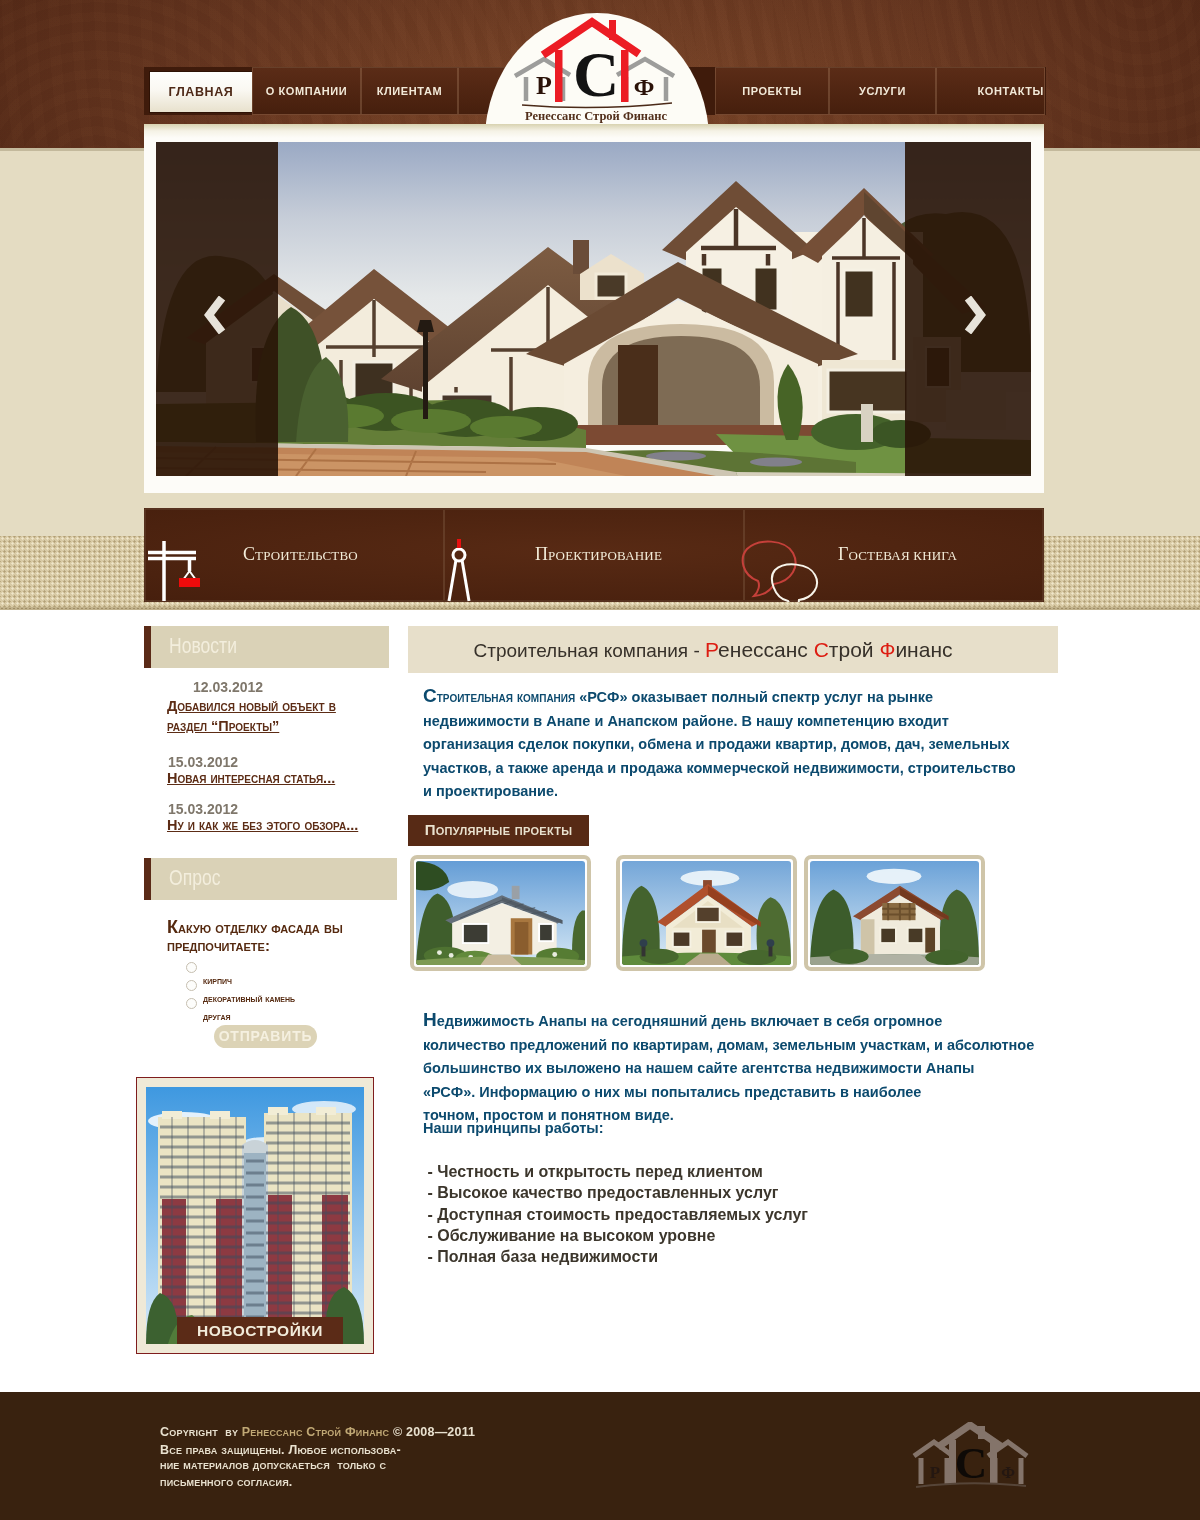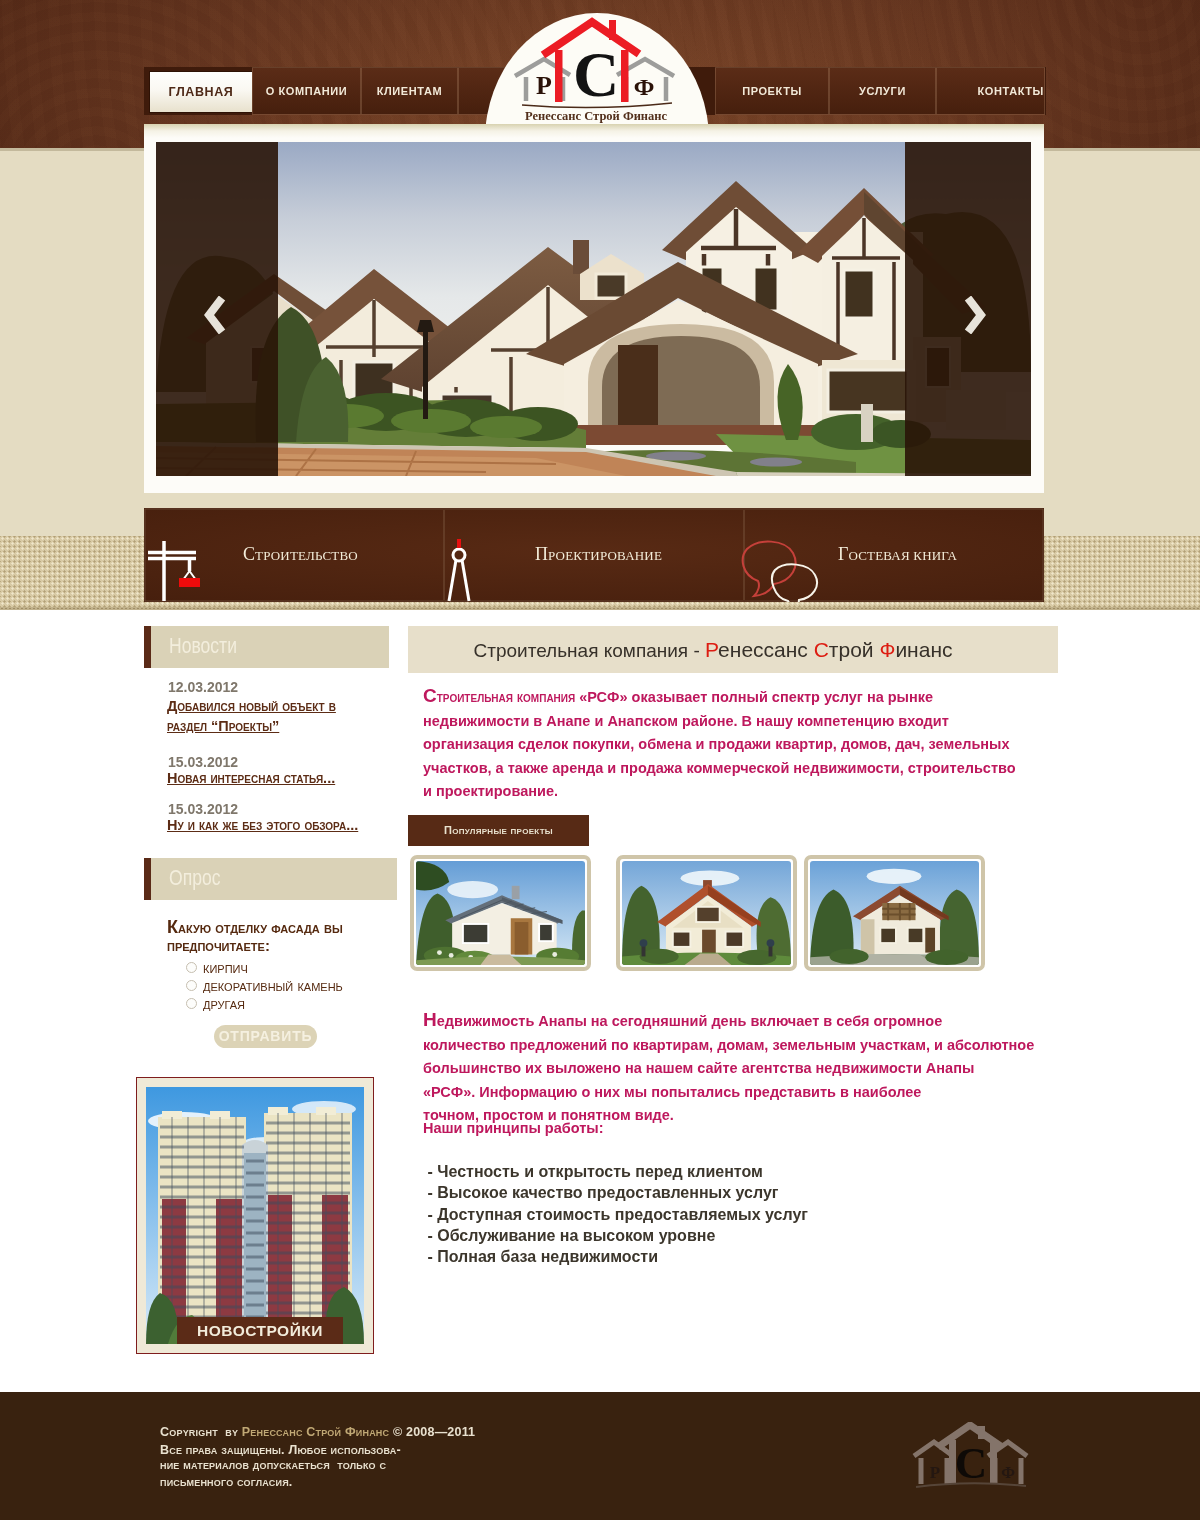--- a/index.html
+++ b/index.html
@@ -42,36 +42,36 @@
 .side-hdr .stripe{position:absolute;left:0;top:0;width:7px;height:42px;background:#5a2a17;}
 .side-hdr .t{position:absolute;left:25px;top:7px;font-size:22.5px;color:#f3eedd;
   transform:scaleX(0.78);transform-origin:0 0;}
 .date{position:absolute;left:168px;color:#7f776b;font-weight:bold;font-size:14px;}
 .nlink{position:absolute;left:167px;color:#5c2c15;font-weight:bold;font-size:14.5px;
   font-variant:small-caps;text-decoration:underline;line-height:20px;width:215px;}
 .poll-q{position:absolute;left:167px;color:#55290f;font-weight:bold;font-size:15px;
   font-variant:small-caps;line-height:18px;}
 .radio{position:absolute;left:186px;width:9px;height:9px;border:1px solid #c6bfb0;
   border-radius:50%;background:#fdfdfb;}
-.rlabel{position:absolute;left:203px;color:#55290f;font-weight:normal;font-size:15px;font-variant:small-caps;}
+.rlabel{position:absolute;left:203px;color:#55290f;font-weight:bold;font-size:10px;font-variant:small-caps;margin-top:16px;}
 #send-btn{position:absolute;left:214px;top:1025px;width:103px;height:23px;border-radius:12px;
   background:#dcd3b6;color:#f5f0e0;font-weight:bold;font-size:14px;letter-spacing:0.8px;
   text-align:center;line-height:23px;}
 #nb-frame{position:absolute;left:136px;top:1077px;width:236px;height:275px;background:#efe9d7;
   border:1px solid #7f1d1d;}
 #nb-label{position:absolute;left:40px;top:239px;width:166px;height:27px;background:#5b2b17;
   color:#f2ecdb;font-weight:bold;font-size:15.5px;letter-spacing:0.5px;text-align:center;line-height:27px;}
 #main-hdr{position:absolute;left:408px;top:626px;width:610px;height:47px;background:#e7dfca;
   color:#37312a;font-weight:normal;font-size:19px;text-align:center;line-height:47px;padding-right:40px;}
 #main-hdr .nm{font-size:21px;}
 #main-hdr .red{color:#dd1d12;}
-.para{position:absolute;left:423px;width:610px;color:#be185d;font-weight:bold;font-size:14.5px;
+.para{position:absolute;left:423px;width:610px;color:#0c4a6e;font-weight:bold;font-size:14.5px;
   line-height:23.5px;white-space:nowrap;}
 #pop-label{position:absolute;left:408px;top:815px;width:181px;height:31px;background:#572a15;
-  color:#e9e2cf;font-weight:bold;font-size:11px;font-variant:small-caps;line-height:30px;
+  color:#e9e2cf;font-weight:bold;font-size:15px;font-variant:small-caps;line-height:30px;
   text-align:center;letter-spacing:0.3px;}
 .thumb{position:absolute;top:855px;width:169px;height:104px;background:#fff;border:4px solid #cfc5a9;
   border-radius:7px;padding:2px;}
 .thumb svg{border-radius:3px;}
 .plist{position:absolute;left:423px;color:#3c362c;font-weight:bold;font-size:16px;line-height:21.3px;}
 
 #footer{left:0;top:1392px;width:1200px;height:128px;background:#39220f;padding-left:12px;}
 .ft{position:absolute;left:160px;color:#e9e1cf;font-size:12.5px;font-variant:small-caps;font-weight:bold;letter-spacing:0.2px;}
 .ft .co{color:#c0a875;}
 </style>
@@ -338,21 +338,21 @@
   <text x="391" y="52" font-family="Liberation Serif,serif" fill="#f3ecd9"><tspan font-size="18">П</tspan><tspan font-size="13" letter-spacing="0.2">РОЕКТИРОВАНИЕ</tspan></text>
   <text x="694" y="52" font-family="Liberation Serif,serif" fill="#f3ecd9"><tspan font-size="18">Г</tspan><tspan font-size="13" letter-spacing="0.2">ОСТЕВАЯ КНИГА</tspan></text>
 </svg>
 </div>
 
 <div class="side-hdr" style="top:626px;">
     <div class="stripe"></div>
     <div class="t">Новости</div>
   </div>
 
-<div class="date" style="top:679px;">12.03.2012</div>
+<div class="date" style="top:679px;margin-left:25px;">12.03.2012</div>
 
 <div class="nlink" style="top:696px;">Добавился новый объект в<br>раздел “Проекты”</div>
 
 <div class="date" style="top:754px;">15.03.2012</div>
 
 <div class="nlink" style="top:768px;">Новая интересная статья...</div>
 
 <div class="date" style="top:801px;">15.03.2012</div>
 
 <div class="nlink" style="top:815px;">Ну и как же без этого обзора...</div>

